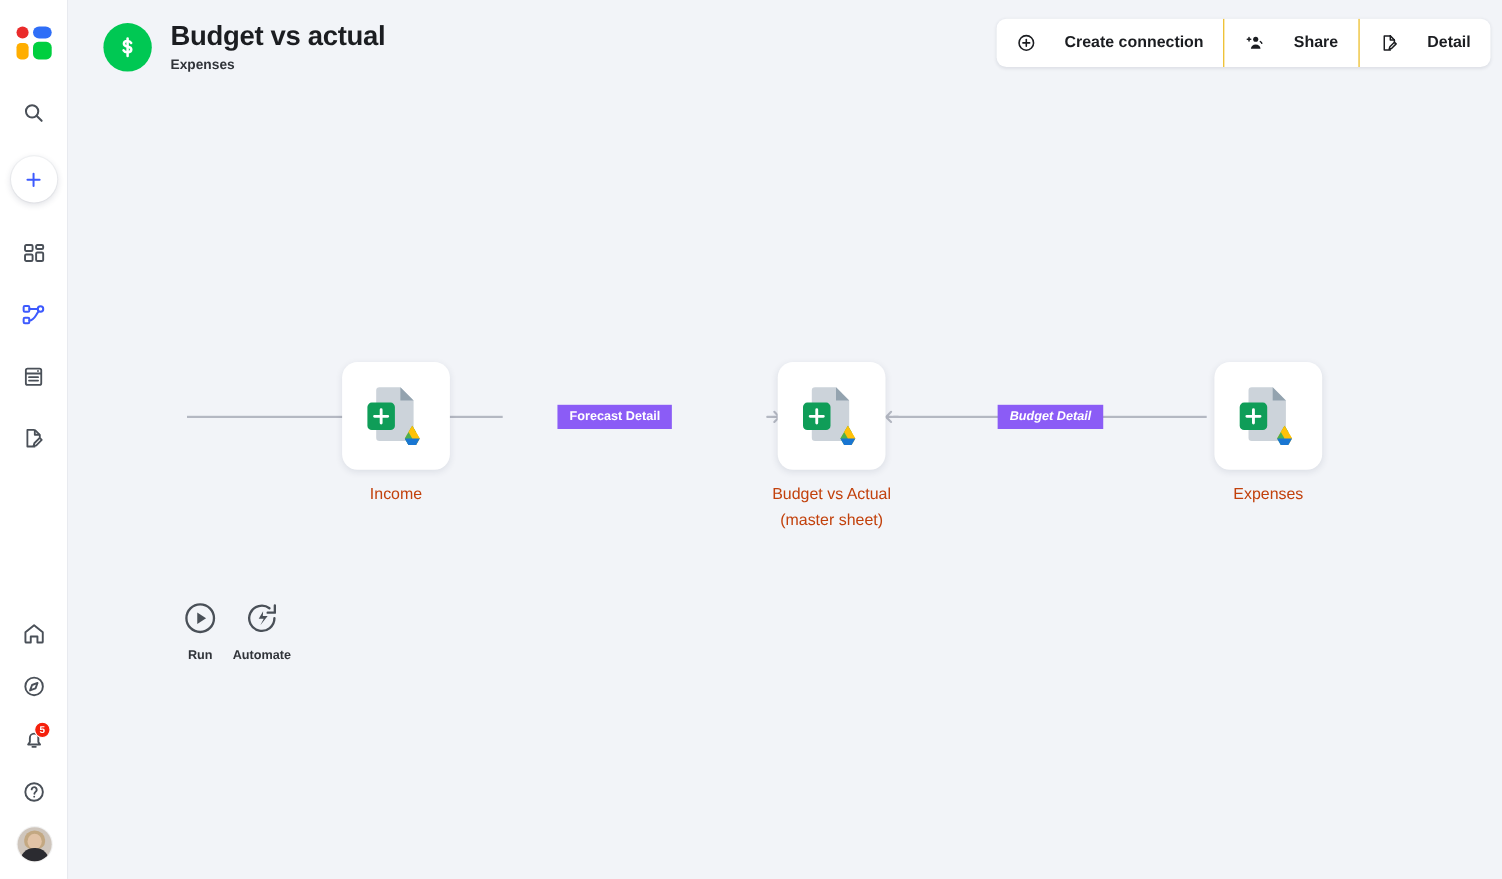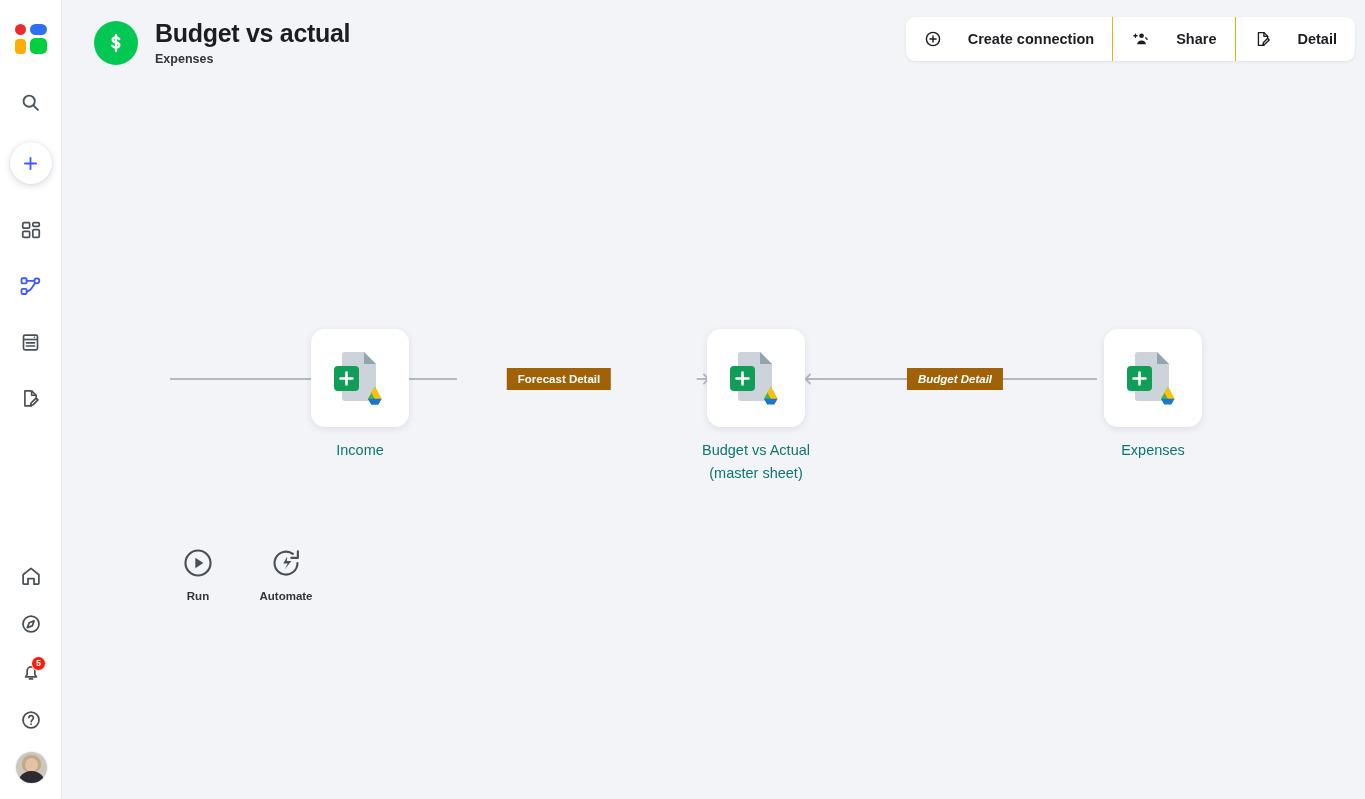--- a/index.html
+++ b/index.html
@@ -113,41 +113,41 @@
 
   .node { position: absolute; width: 98px; text-align: center; }
   .node-card {
     width: 98px; height: 98px; border-radius: 14px;
     background: #fff;
     box-shadow: 0 2px 7px rgba(30,40,70,.10);
     display: flex; align-items: center; justify-content: center;
     cursor: pointer; position: relative;
   }
   .node-label {
-    margin-top: 12px; font-size: 14.5px; color: #0f766e;
+    margin-top: 12px; font-size: 14.5px; color: #c2410c;
     line-height: 1.58; width: 140px; margin-left: -21px;
   }
 
   .sheet-icon { position: relative; width: 60px; height: 58px; }
 
   .edge { position: absolute; height: 2px; background: #b4b8c2; }
   .edge-label {
     position: absolute;
-    background: #a16207; color: #fff;
+    background: #8b5cf6; color: #fff;
     font-size: 11.5px; font-weight: bold;
     padding: 5px 11px; border-radius: 0;
     white-space: nowrap; cursor: pointer;
     transform: translate(-50%, -50%);
   }
   .arrow { position: absolute; color: #b4b8c2; }
 
   
   .bottom-bar {
-    position: absolute; left: 108px; bottom: 10px;
-    display: flex; gap: 32px;
+    position: absolute; left: 92px; bottom: 10px;
+    display: flex; 
   }
   .bb-item { display: flex; flex-direction: column; align-items: center; cursor: pointer; width: 56px; }
   .bb-item svg { color: #4a5058; }
   .bb-label { margin-top: 7px; font-size: 11.5px; font-weight: bold; color: #31343a; }
 </style>
 </head>
 <body>
 
 <div class="app">
 

